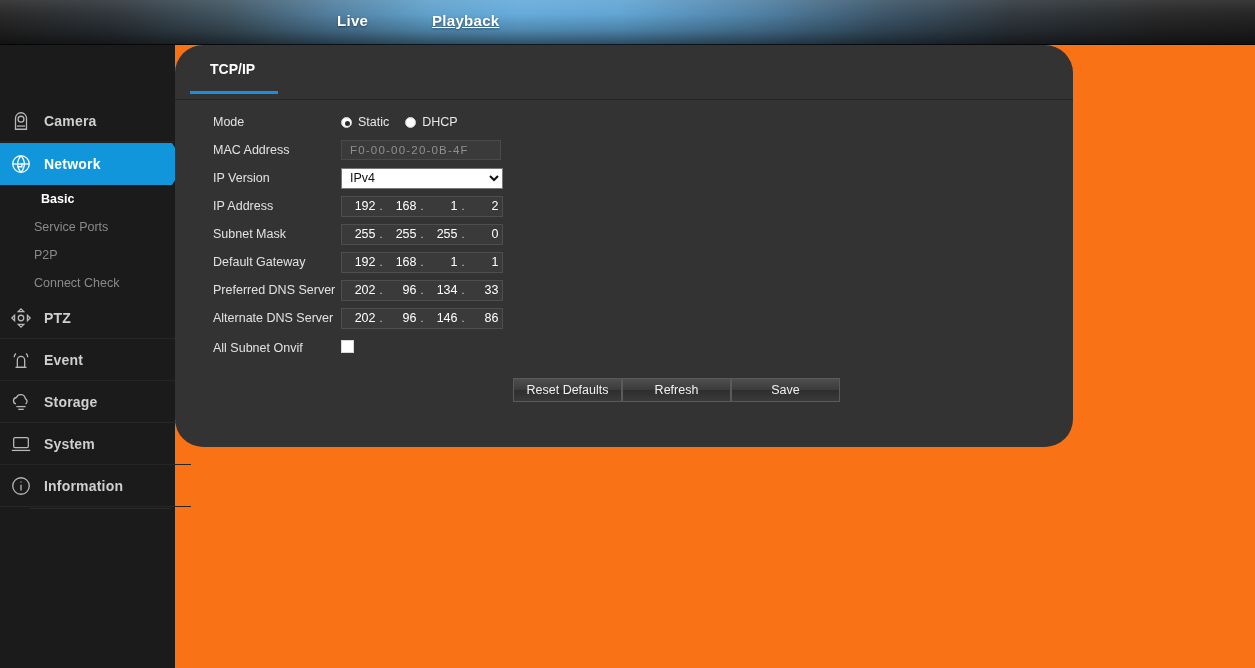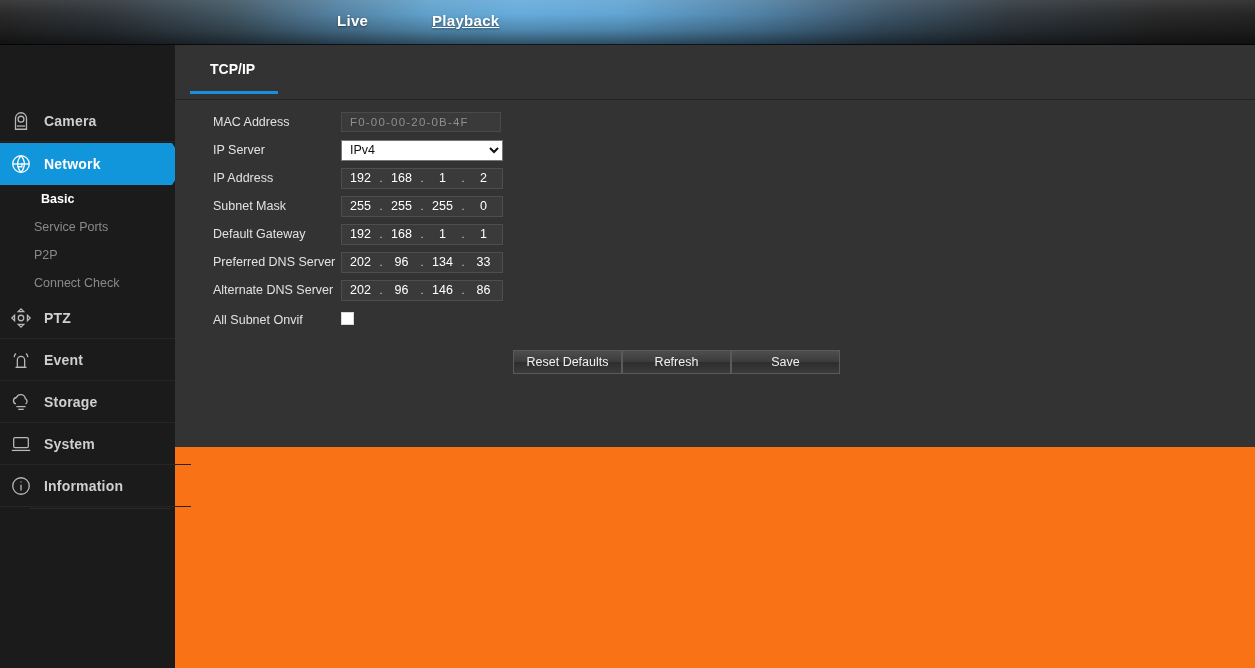--- a/index.html
+++ b/index.html
@@ -101,22 +101,23 @@
     background: #2b2b2b;
   }
 
   svg.icn { width: 22px; height: 22px; display: block; }
   svg.icn * { stroke: #b8b8b8; fill: none; stroke-width: 1.4; }
   .nav-main.active svg.icn * { stroke: #ffffff; }
 
   
   .content {
     position: absolute; left: 175px; top: 45px;
-    width: 1080px; height: 402px;
+    width: 898px; height: 402px;
     background: #333333;
+    border-radius: 28px;
   }
   .tabbar {
     position: relative; height: 55px; width: 100%;
     border-bottom: 1px solid #252525;
   }
   .tab {
     position: absolute; left: 35px; top: 16px;
     color: #ffffff; font-size: 14px; font-weight: bold;
     padding-bottom: 17px; cursor: pointer;
   }
@@ -170,21 +171,21 @@
   }
 
   
   .ipbox {
     width: 162px; height: 21px;
     background: #3a3a3a; border: 1px solid #4e4e4e;
     display: flex; align-items: center; justify-content: space-around;
     padding: 0 2px;
   }
   .ipbox .seg {
-    color: #ffffff; font-size: 12.5px; text-align: center;
+    color: #ffffff; font-size: 12.5px; text-align: right;
     width: 30px; background: transparent; border: none; outline: none;
     font-family: "Liberation Sans", sans-serif;
   }
   .ipbox .dot { color: #cfcfcf; font-size: 11px; width: 5px; text-align: center; }
 
   
   .chk {
     width: 13px; height: 13px; background: #ffffff;
     border: 1px solid #d8d8d8; display: inline-block; cursor: pointer;
   }
@@ -331,30 +332,41 @@
   </div>
 
   <div class="content">
 
     <div class="tabbar">
       <div class="tab">TCP/IP</div>
     </div>
 
     <div class="form">
 
+      <div class="row">
+        <div class="lblcell">Mode</div>
+        <div class="fieldcell">
+          <div class="radio-wrap">
+            <span class="radio on"></span>
+            <span class="radio-lbl">Static</span>
+            <span class="radio"></span>
+            <span class="radio-lbl">DHCP</span>
+          </div>
+        </div>
+      </div>
 
       <div class="row">
         <div class="lblcell">MAC Address</div>
         <div class="fieldcell">
           <input class="inp-mac" type="text" disabled="" value="F0-00-00-20-0B-4F" style="">
         </div>
       </div>
 
       <div class="row">
-        <div class="lblcell">IP Server</div>
+        <div class="lblcell">IP Version</div>
         <div class="fieldcell">
           <select class="ipver">
             <option>IPv4</option>
           </select>
         </div>
       </div>
 
       <div class="row">
         <div class="lblcell">IP Address</div>
         <div class="fieldcell">

